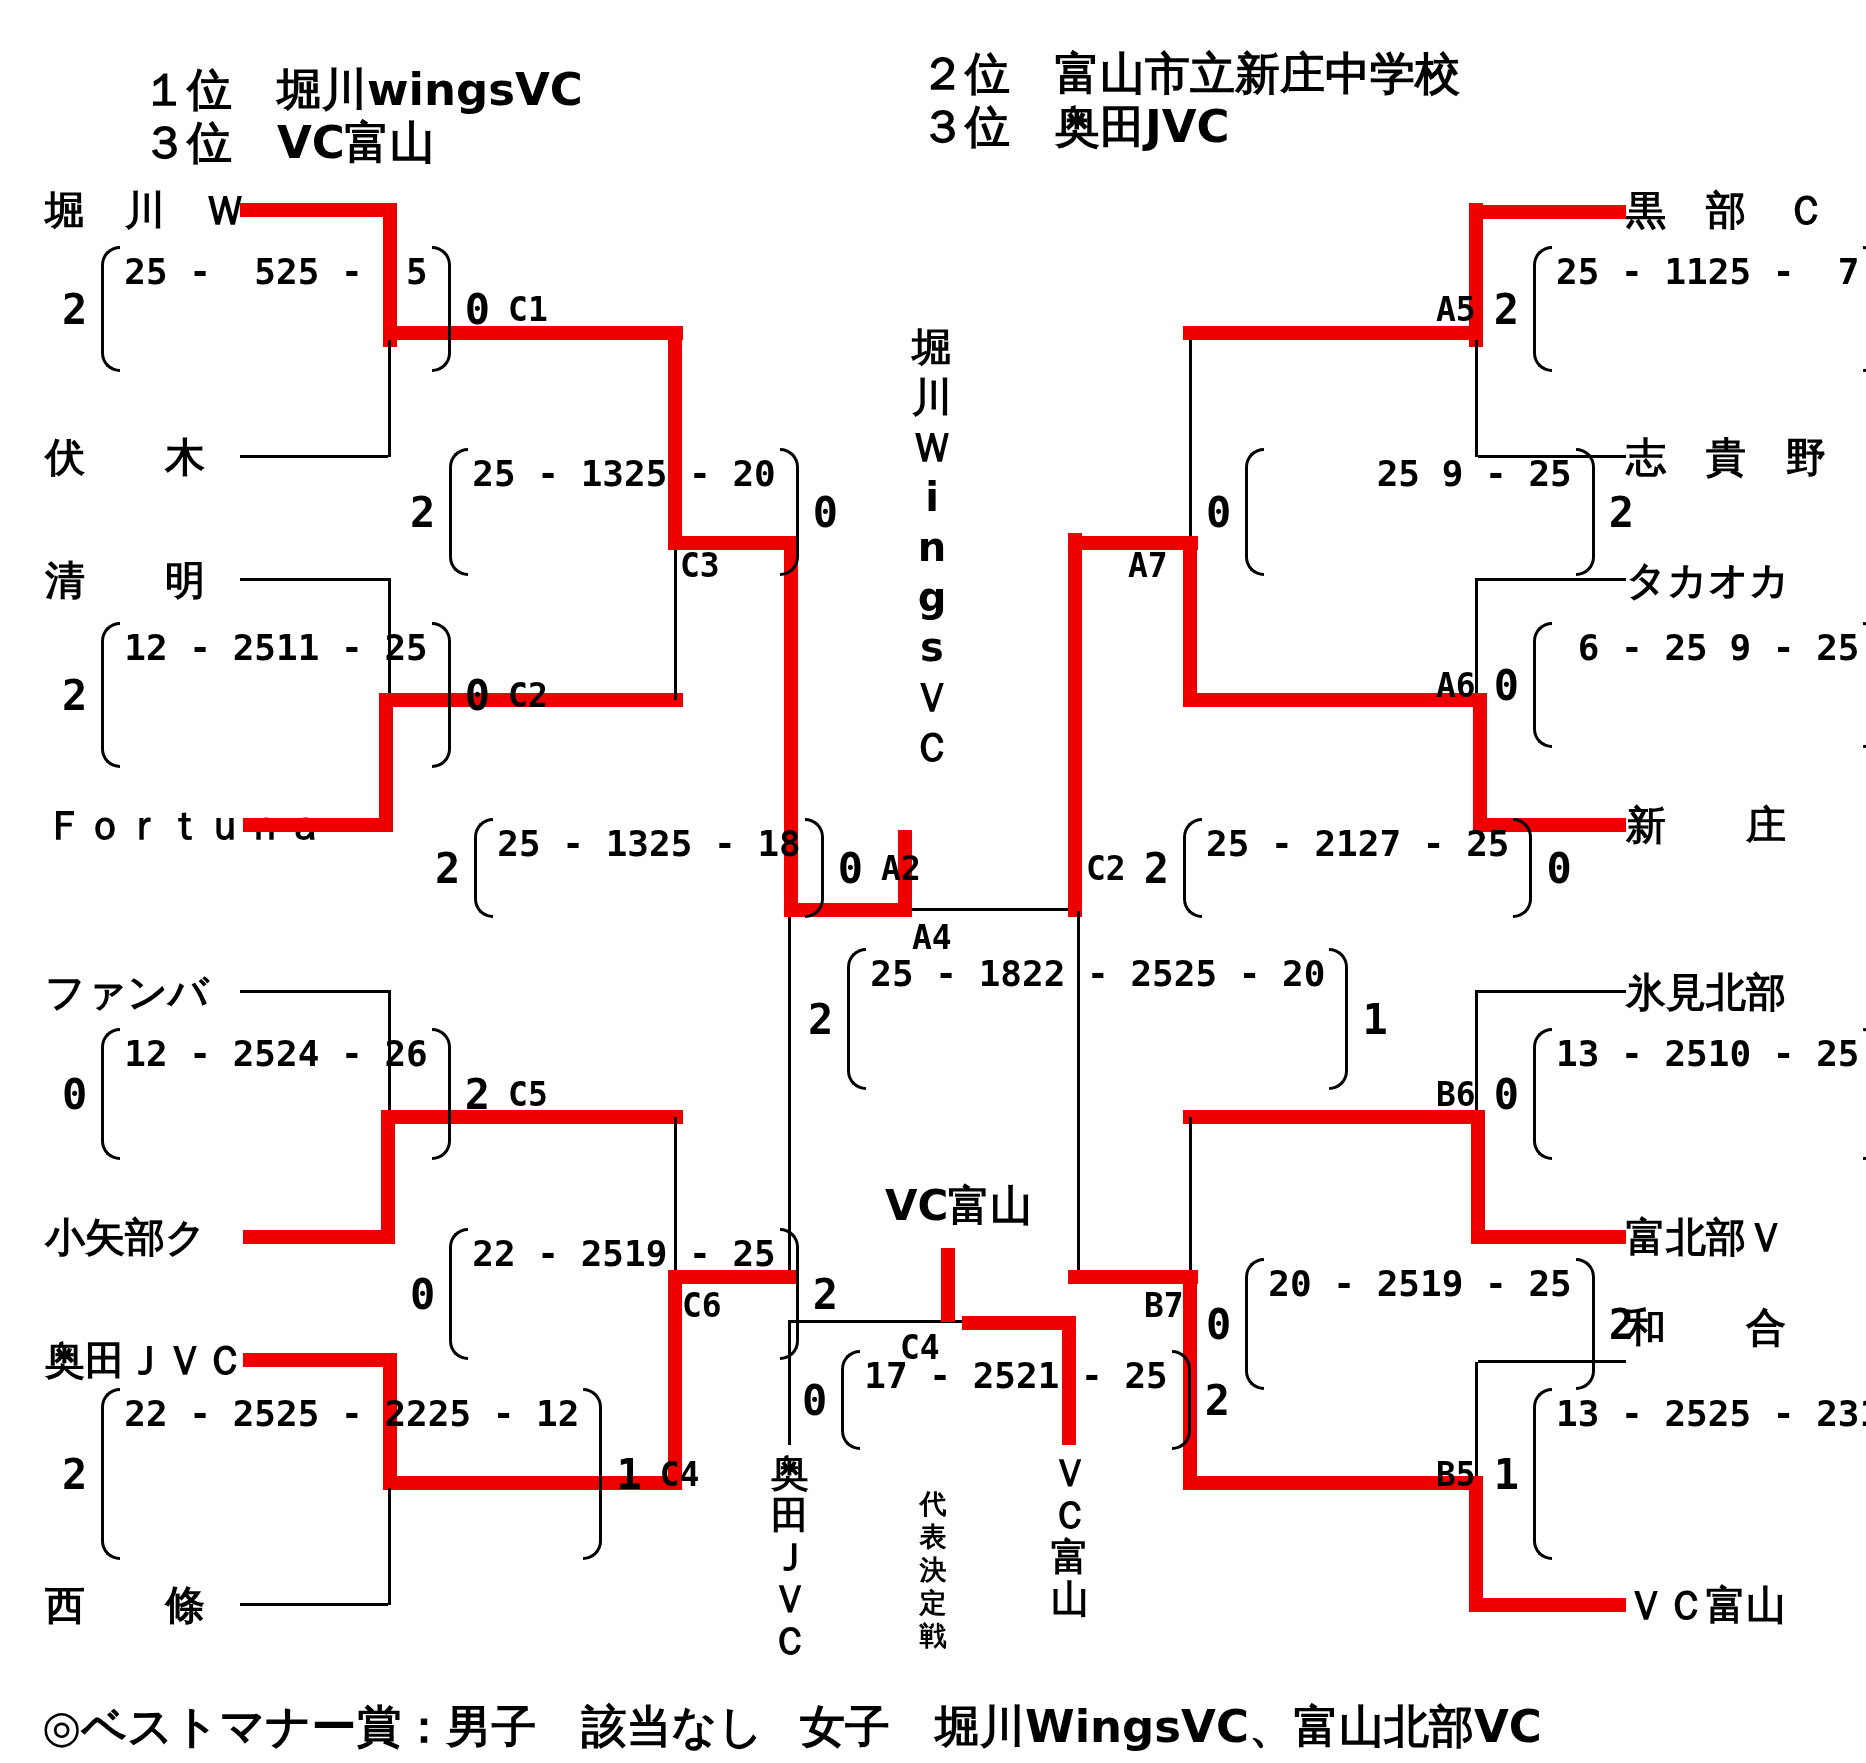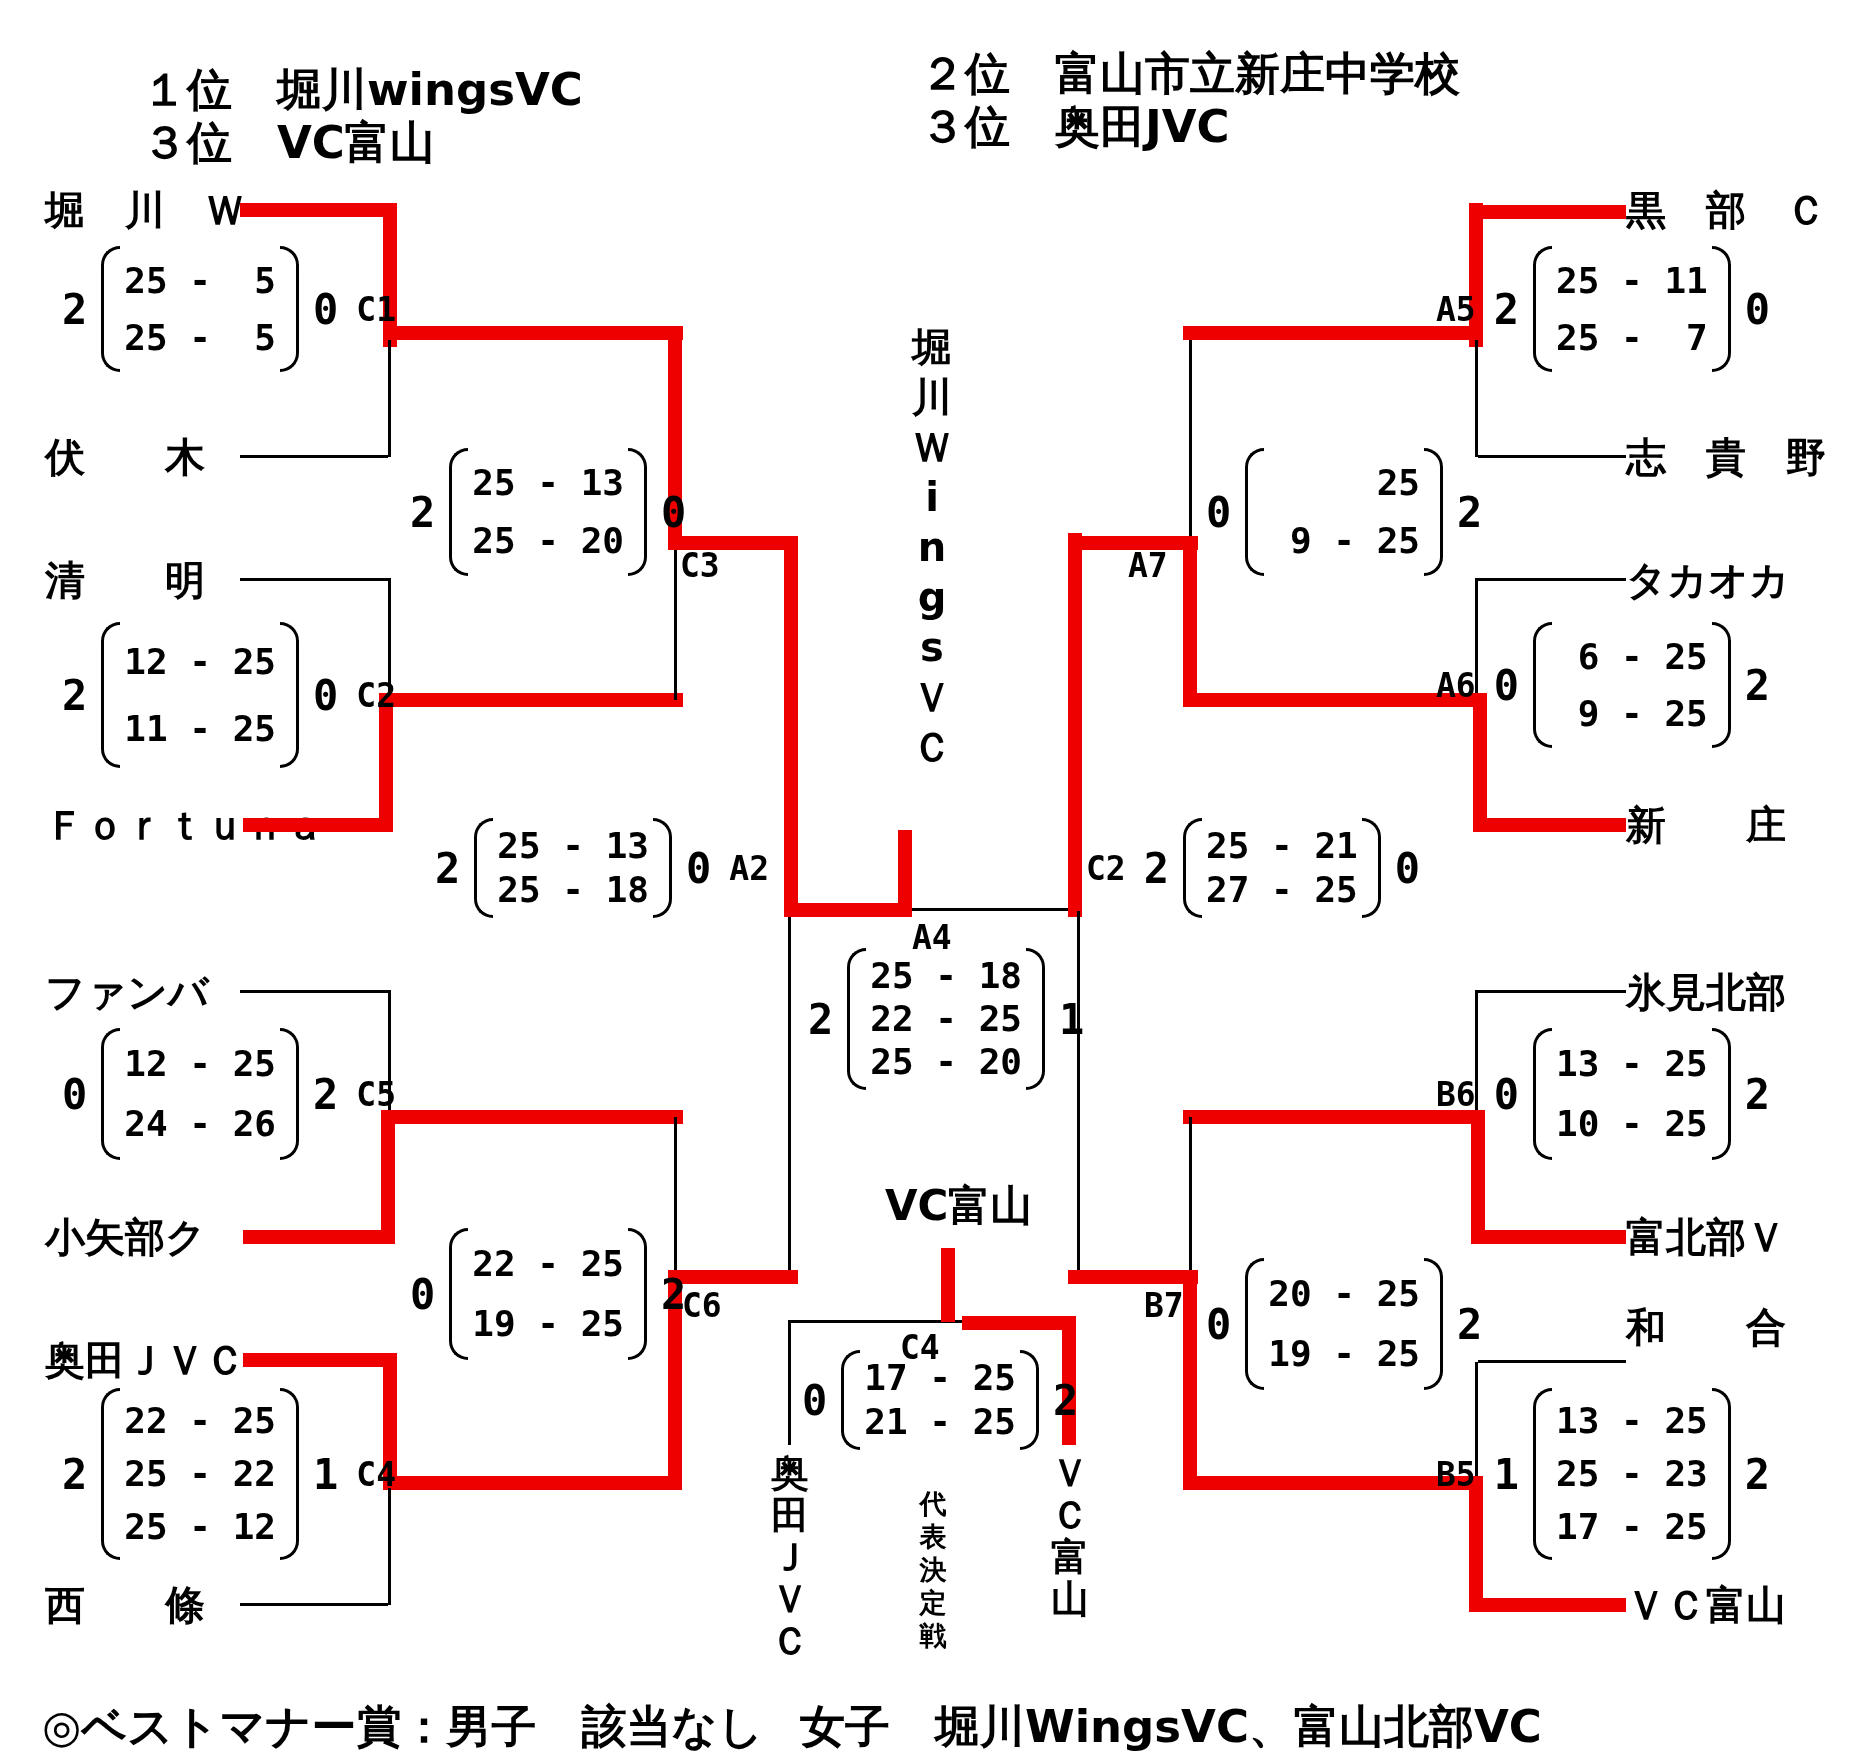--- a/index.html
+++ b/index.html
@@ -11,21 +11,21 @@
   .htxt{position:absolute;white-space:pre;font-weight:600;}
   .title{font-size:50px;letter-spacing:2px;}
   .hitem{font-size:45px;}
   .team{position:absolute;font-size:40px;font-weight:600;white-space:pre;height:48px;line-height:48px;}
   .sb{position:absolute;display:flex;align-items:stretch;font-family:"DejaVu Sans Mono","Liberation Mono",monospace;}
   .num{align-self:center;font-size:42px;font-weight:600;padding:0 10px;white-space:pre;}
   .mlabel{align-self:center;font-size:33px;font-weight:600;padding:0 8px;white-space:pre;}
   .par{width:16px;margin:0 4px;}
   .pl{border:3px solid #000;border-right:none;border-radius:26px 0 0 26px;}
   .pr{border:3px solid #000;border-left:none;border-radius:0 26px 26px 0;}
-  .sets{display:flex;flex-direction:column;justify-content:space-around;padding:6px 0;}
+  .sets{display:flex;flex-direction:row;justify-content:space-around;padding:6px 0;}
   .set{font-size:36px;font-weight:600;white-space:pre;line-height:40px;}
   .flabel{position:absolute;font-family:"DejaVu Sans Mono","Liberation Mono",monospace;
           font-size:33px;font-weight:600;white-space:pre;}
   .vtext{position:absolute;white-space:pre;text-align:center;font-weight:600;}
   .champ{font-size:40px;line-height:50px;width:48px;}
   .vsmall{font-size:27px;line-height:33px;width:30px;}
   .vteam{font-size:38px;line-height:42px;width:44px;}
   .pwin{position:absolute;font-size:42px;font-weight:600;white-space:pre;}
   .footer{position:absolute;font-size:45px;font-weight:600;white-space:pre;}
 </style>

